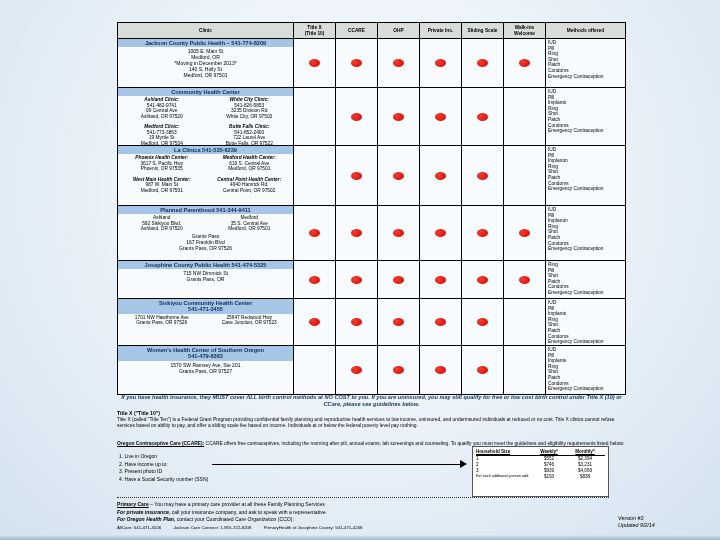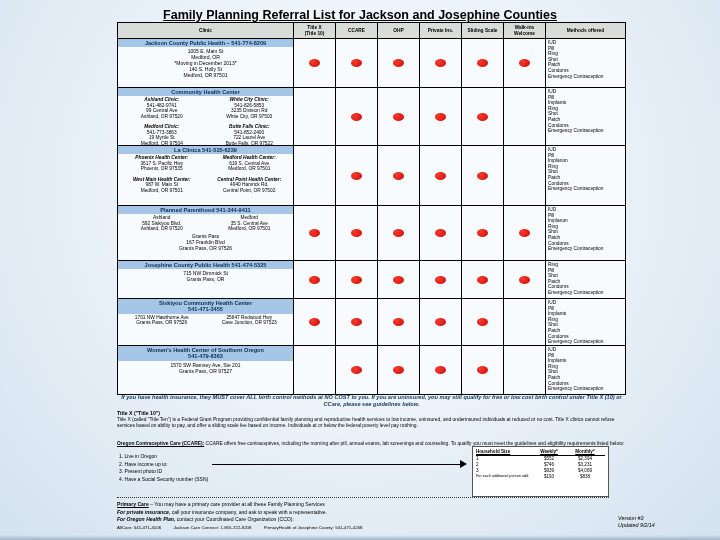--- a/index.html
+++ b/index.html
@@ -68,21 +68,20 @@
   .vline { top:509px; }
   .oline { top:516px; }
   .ccoline { position:absolute; left:117px; top:525px; font-size:4.4px; white-space:pre; }
   .version { position:absolute; left:618px; top:515px; width:98px;
     font-size:5.4px; font-style:italic; line-height:7px; }
 </style>
 </head>
 <body>
 
 <div class="slide">
-  <div class="title">Family Planning Referral List for Jackson and Josephine Counties</div>
 
   <div class="reftable">
     <div class="trow thead" id="thead">
         <div class="cell c-clinic">
           <div class="hln">Clinic</div>
         </div>
         <div class="cell c-dot">
           <div class="hln">Title X</div>
           <div class="hln">(Title 10)</div>
         </div>

